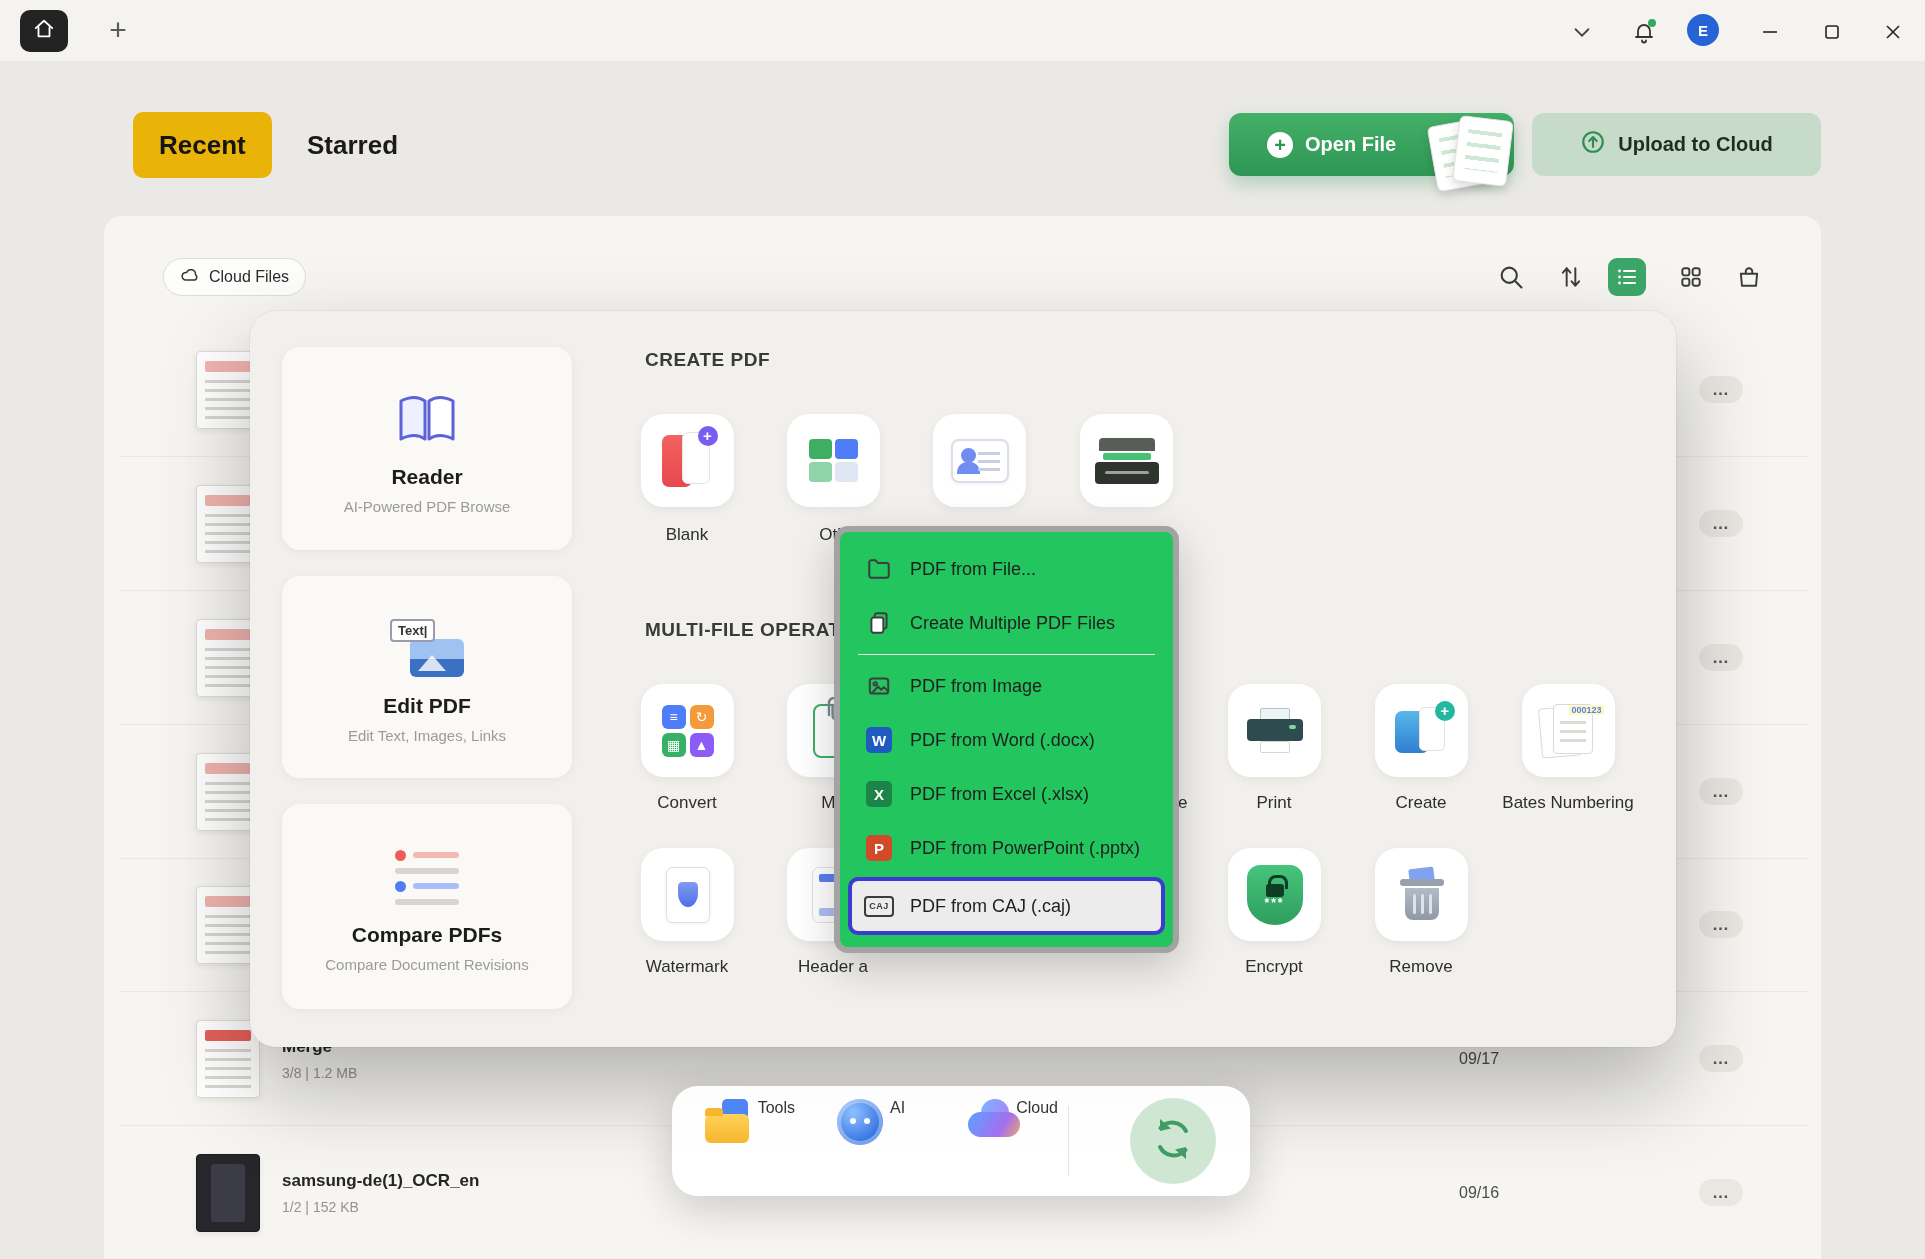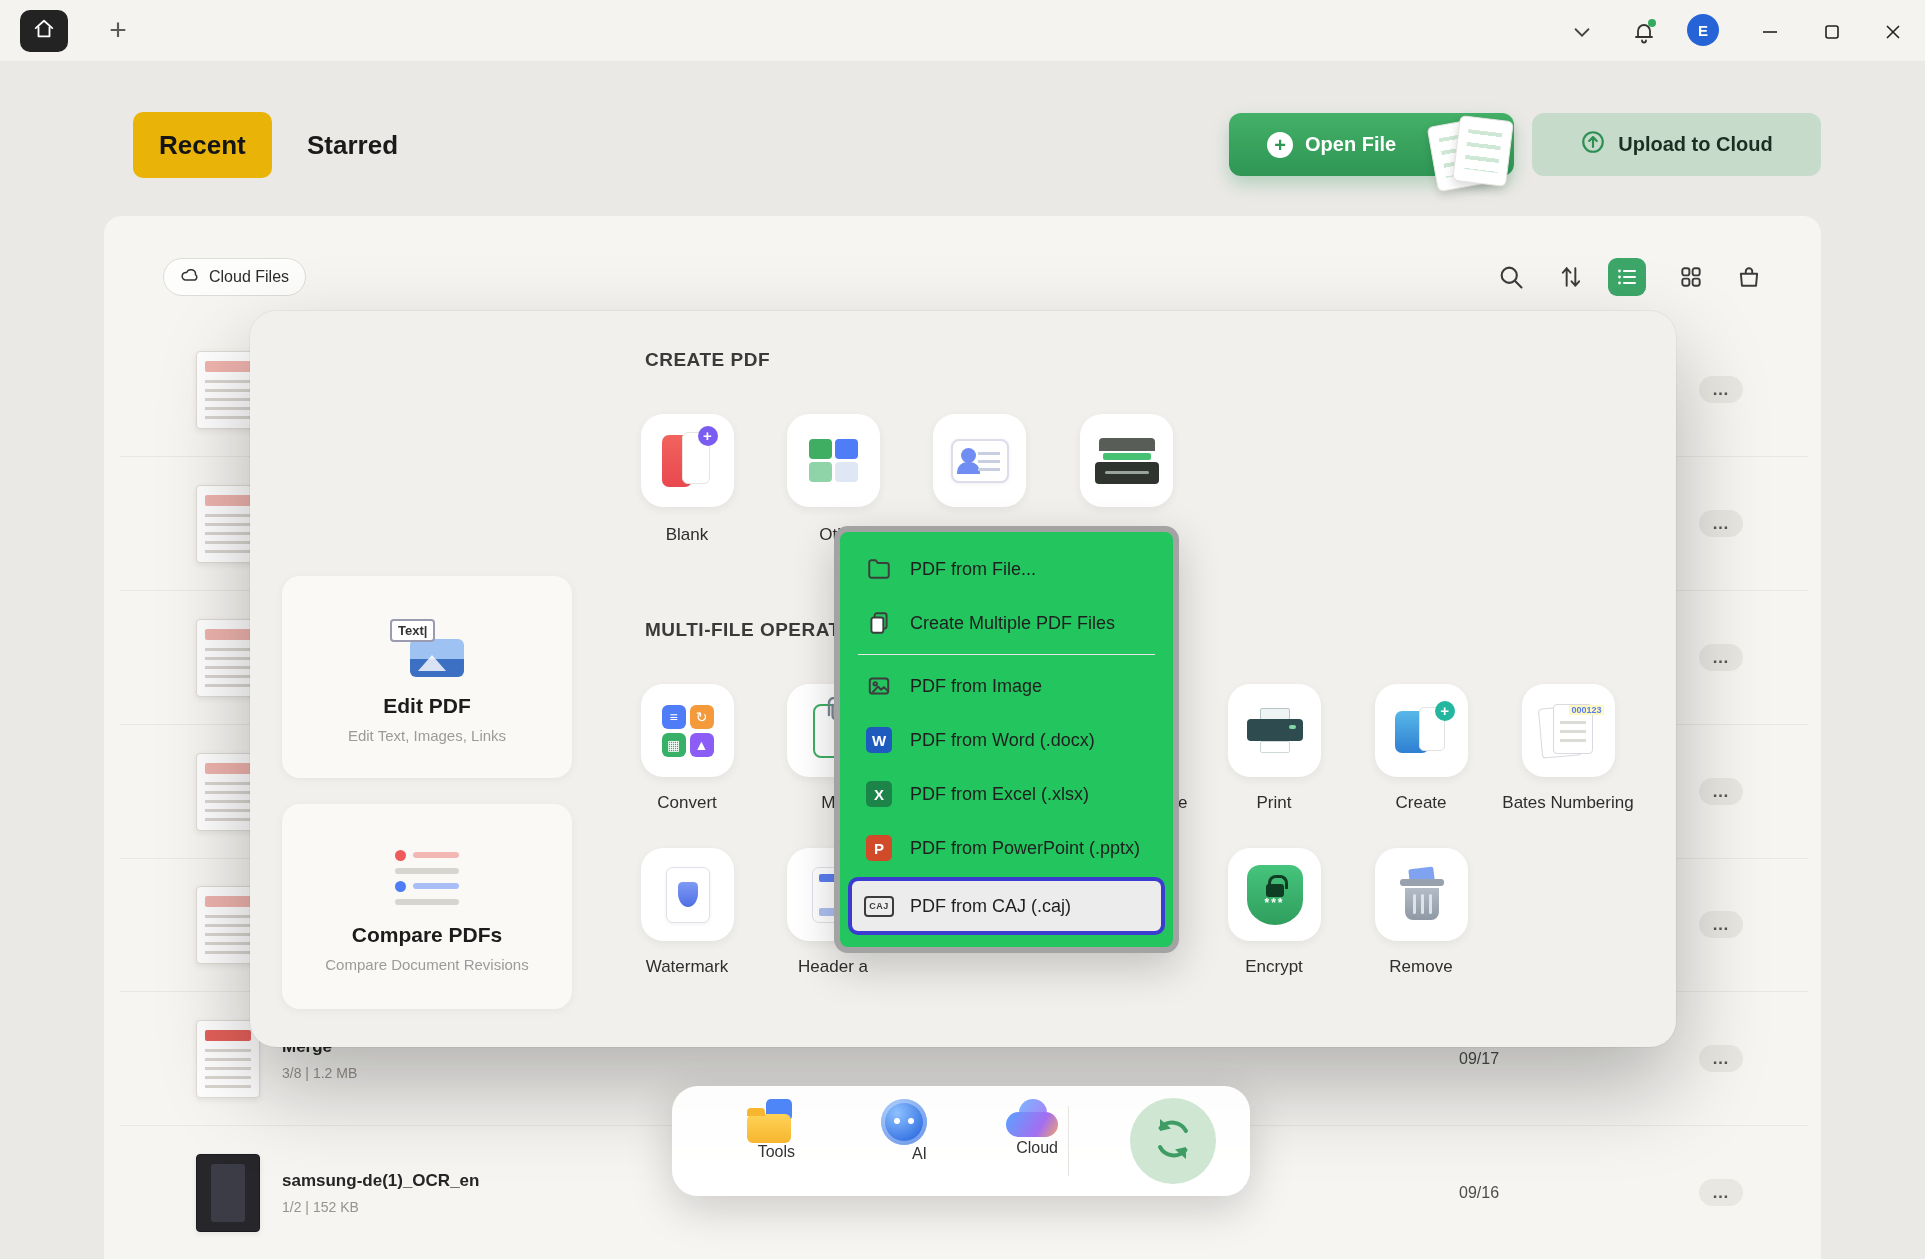--- a/index.html
+++ b/index.html
@@ -153,21 +153,21 @@
   .menu-item{height:54px;display:flex;align-items:center;gap:16px;padding:0 16px;border-radius:8px;font-size:18px;color:#1f1f1f}
   .menu-item.hl{height:58px;margin:2px 0;background:#ececec;border:4px solid #3c3bd0;border-radius:10px;padding:0 12px}
   .mi-icon{width:30px;height:30px;display:flex;align-items:center;justify-content:center;flex:0 0 auto}
   .menu-divider{height:1px;background:#e7e7e7;margin:4px 10px}
   .badge-sq{width:26px;height:26px;border-radius:5px;color:#fff;font-weight:bold;font-size:15px;display:flex;align-items:center;justify-content:center}
   .bg-word{background:#1f5bbf}.bg-excel{background:#1d8449}.bg-ppt{background:#d14a2a}
   .badge-caj{width:32px;height:21px;border:2px solid #3c3c3c;border-radius:4px;font-size:9px;font-weight:bold;color:#3c3c3c;display:flex;align-items:center;justify-content:center;letter-spacing:.5px}
 
   
   #dock{position:absolute;left:672px;top:1086px;width:578px;height:110px;background:rgba(255,255,255,.94);border-radius:26px;box-shadow:0 12px 44px rgba(0,0,0,.18);z-index:40}
-  .dock-item{position:absolute;top:13px;width:90px;display:flex;flex-direction:column;align-items:flex-end;gap:0}
+  .dock-item{position:absolute;top:13px;width:90px;display:flex;flex-direction:row;align-items:flex-start;gap:7px}
   .dock-label{font-size:16px;color:#333}
   .ic-tools{position:relative;width:48px;height:44px}
   .tl-blue{position:absolute;right:3px;top:0;width:26px;height:22px;background:#4f86f7;border-radius:5px}
   .tl-folder{position:absolute;left:0;bottom:0;width:44px;height:29px;background:linear-gradient(180deg,#ffd257,#f6b62f);border-radius:6px}
   .tl-folder::before{content:"";position:absolute;left:0;top:-6px;width:18px;height:8px;background:#f6b62f;border-radius:4px 4px 0 0}
   .ic-ai{width:46px;height:46px;border-radius:50%;background:radial-gradient(circle at 35% 30%,#8ec1ff,#2f6de0 75%);position:relative;box-shadow:inset 0 0 0 4px rgba(255,255,255,.35)}
   .ic-ai::after{content:"";position:absolute;left:13px;top:19px;width:6px;height:6px;border-radius:50%;background:#fff;box-shadow:14px 0 0 #fff}
   .ic-cloud{position:relative;width:52px;height:40px}
   .cl-top{position:absolute;left:13px;top:0;width:28px;height:28px;border-radius:50%;background:linear-gradient(120deg,#7ab4ff,#b07df5)}
   .cl-base{position:absolute;left:0;bottom:2px;width:52px;height:25px;border-radius:14px;background:linear-gradient(120deg,#5ba2ff,#a46ef0 65%,#f0a46e)}
@@ -333,20 +333,30 @@
       <div class="file-name">samsung-de(1)_OCR_en</div>
       <div class="file-meta">1/2 | 152 KB</div>
     </div>
     <div class="file-spacer"></div>
     <div class="file-date">09/16</div>
     <div class="more-pill">…</div>
   </div>
 
   <div id="modal">
 
+    <div class="side-card" id="card-reader">
+      <div class="card-icon">
+        <svg width="66" height="56" viewBox="0 0 64 56">
+            <path d="M6 10 Q20 3 30 10 L30 48 Q20 41 6 48 Z" fill="#eef0ff" stroke="#5b63d6" stroke-width="3" stroke-linejoin="round"></path>
+            <path d="M58 10 Q44 3 34 10 L34 48 Q44 41 58 48 Z" fill="#ffffff" stroke="#5b63d6" stroke-width="3" stroke-linejoin="round"></path>
+          </svg>
+      </div>
+      <div class="card-title">Reader</div>
+      <div class="card-sub">AI-Powered PDF Browse</div>
+    </div>
 
     <div class="side-card" id="card-edit">
       <div class="card-icon">
         <div class="ic-edit">
           <span class="edit-badge">Text|</span>
           <div class="edit-photo"></div>
         </div>
       </div>
       <div class="card-title">Edit PDF</div>
       <div class="card-sub">Edit Text, Images, Links</div>

